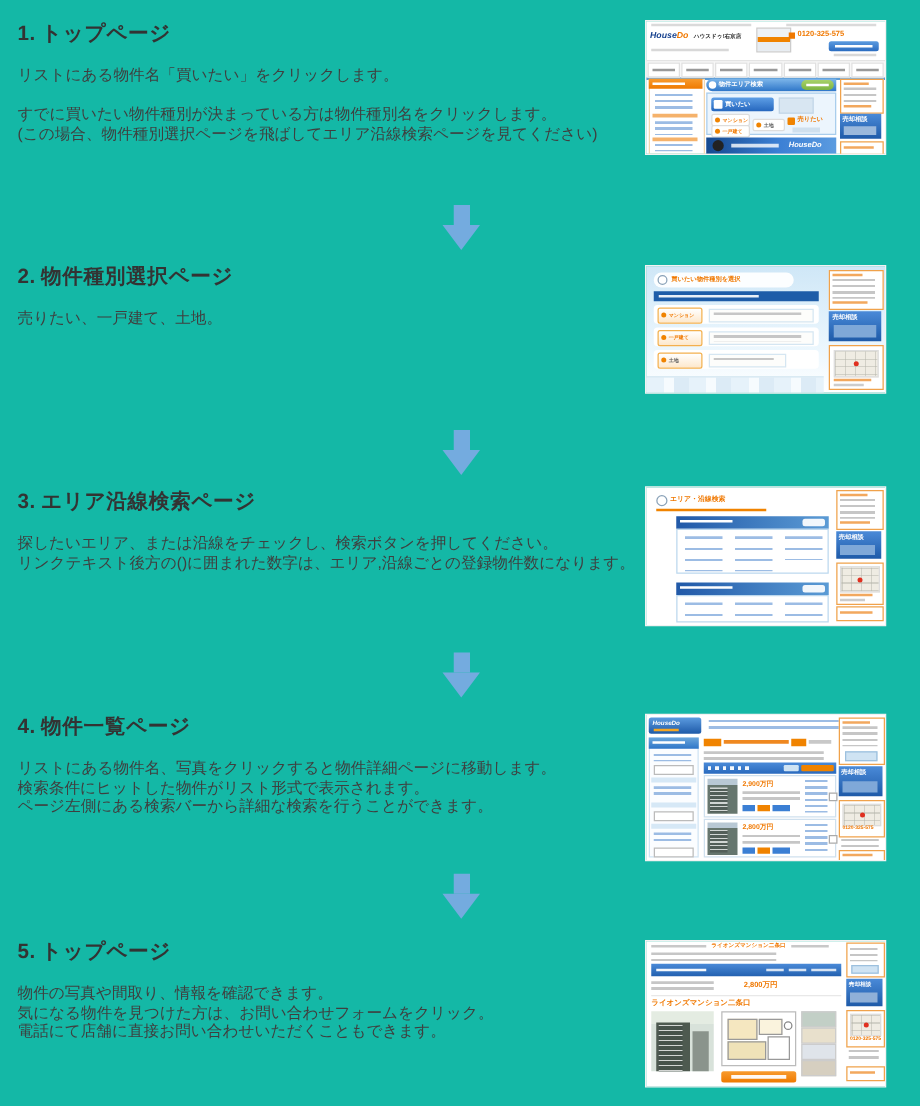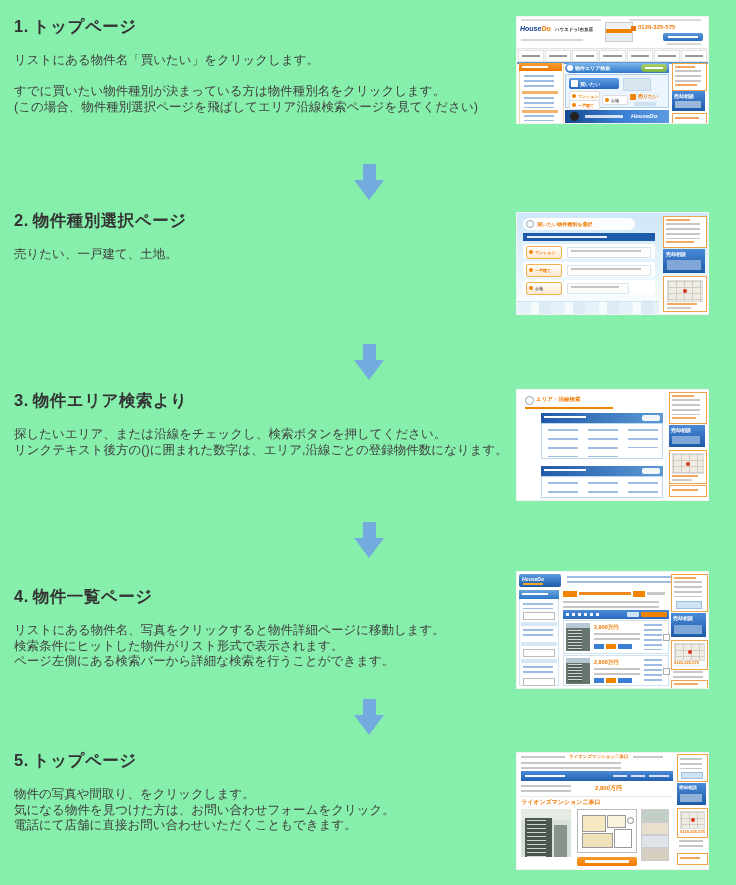--- a/index.html
+++ b/index.html
@@ -1,17 +1,17 @@
 <!DOCTYPE html>
 <html><head>
 <meta charset="utf-8">
 <style>
   html,body{margin:0;padding:0;background:#fff}
   body{font-family:"Liberation Sans","DejaVu Sans",sans-serif;}
-  .page{position:relative;width:736px;height:885px;background:#86efac;overflow:hidden}
+  .page{position:relative;width:736px;height:885px;background:#14b8a6;overflow:hidden}
   
   .step{position:absolute;left:14px;width:500px}
   .stitle{margin:0;font-size:16.5px;font-weight:bold;color:#333;letter-spacing:.5px}
   .snum{margin-right:4px}
   .sbody{margin-top:15px}
   .sline{font-size:12.5px;color:#3f3f3f;line-height:15.5px;min-height:15.5px}
   
   .arrow{position:absolute;left:354px;width:30px}
   .arrow .stem{width:13px;height:16px;background:#74abdf;margin:0 auto}
   .arrow .head{width:0;height:0;border-left:15px solid transparent;border-right:15px solid transparent;border-top:20px solid #74abdf}
@@ -209,21 +209,21 @@
       <i style="left:3px;top:30px;width:24px;height:2px;background:#ccc"></i>
     </div>
   </div>
 
   <div class="arrow" style="top:344px">
       <div class="stem"></div>
       <div class="head"></div>
     </div>
 
   <section class="step" style="top:390px">
-    <h2 class="stitle"><span class="snum">3.</span><span>物件エリア検索より</span></h2>
+    <h2 class="stitle"><span class="snum">3.</span><span>エリア沿線検索ページ</span></h2>
     <div class="sbody">
       <div class="sline">探したいエリア、または沿線をチェックし、検索ボタンを押してください。</div>
       <div class="sline">リンクテキスト後方の()に囲まれた数字は、エリア,沿線ごとの登録物件数になります。</div>
     </div>
   </section>
 
   <div class="thumb" style="top:390px;height:110px">
     <i style="left:8px;top:6px;width:7px;height:7px;border:1px solid #8aa2b8;border-radius:50%;background:#fff"></i>
     <span class="tt s55 b or" style="left:19px;top:6px">エリア・沿線検索</span>
     <div class="ab" style="left:8px;top:17px;width:88px;height:2px;background:#f08300"></div>
@@ -264,21 +264,21 @@
     <div class="obox" style="left:152px;top:95px;width:36px;height:10px">
       <i style="left:2px;top:3px;width:26px;height:2px;background:#f2a85e"></i>
     </div>
   </div>
 
   <div class="arrow" style="top:522px">
       <div class="stem"></div>
       <div class="head"></div>
     </div>
 
-  <section class="step" style="top:586px">
+  <section class="step" style="top:570px">
     <h2 class="stitle"><span class="snum">4.</span><span>物件一覧ページ</span></h2>
     <div class="sbody">
       <div class="sline">リストにある物件名、写真をクリックすると物件詳細ページに移動します。</div>
       <div class="sline">検索条件にヒットした物件がリスト形式で表示されます。</div>
       <div class="sline">ページ左側にある検索バーから詳細な検索を行うことができます。</div>
     </div>
   </section>
 
   <div class="thumb" style="top:572px;height:116px">
     <div class="ab" style="left:2px;top:2px;width:42px;height:13px;background:linear-gradient(180deg,#5b9be0,#1e5aa8);border-radius:2px">
@@ -358,21 +358,21 @@
   </div>
 
   <div class="arrow" style="top:699px">
       <div class="stem"></div>
       <div class="head"></div>
     </div>
 
   <section class="step" style="top:750px">
     <h2 class="stitle"><span class="snum">5.</span><span>トップページ</span></h2>
     <div class="sbody">
-      <div class="sline">物件の写真や間取り、をクリックします。</div>
+      <div class="sline">物件の写真や間取り、情報を確認できます。</div>
       <div class="sline">気になる物件を見つけた方は、お問い合わせフォームをクリック。</div>
       <div class="sline">電話にて店舗に直接お問い合わせいただくこともできます。</div>
     </div>
   </section>
 
   <div class="thumb" style="top:753px;height:116px">
     <div class="ab" style="left:4px;top:3px;width:44px;height:2px;background:#c8c8c8"></div>
     <span class="tt s45 b or" style="left:52px;top:1px">ライオンズマンション二条口</span>
     <div class="ab" style="left:116px;top:3px;width:30px;height:2px;background:#c8c8c8"></div>
     <div class="lines" style="left:4px;top:9px;width:100px;height:7px"></div>

